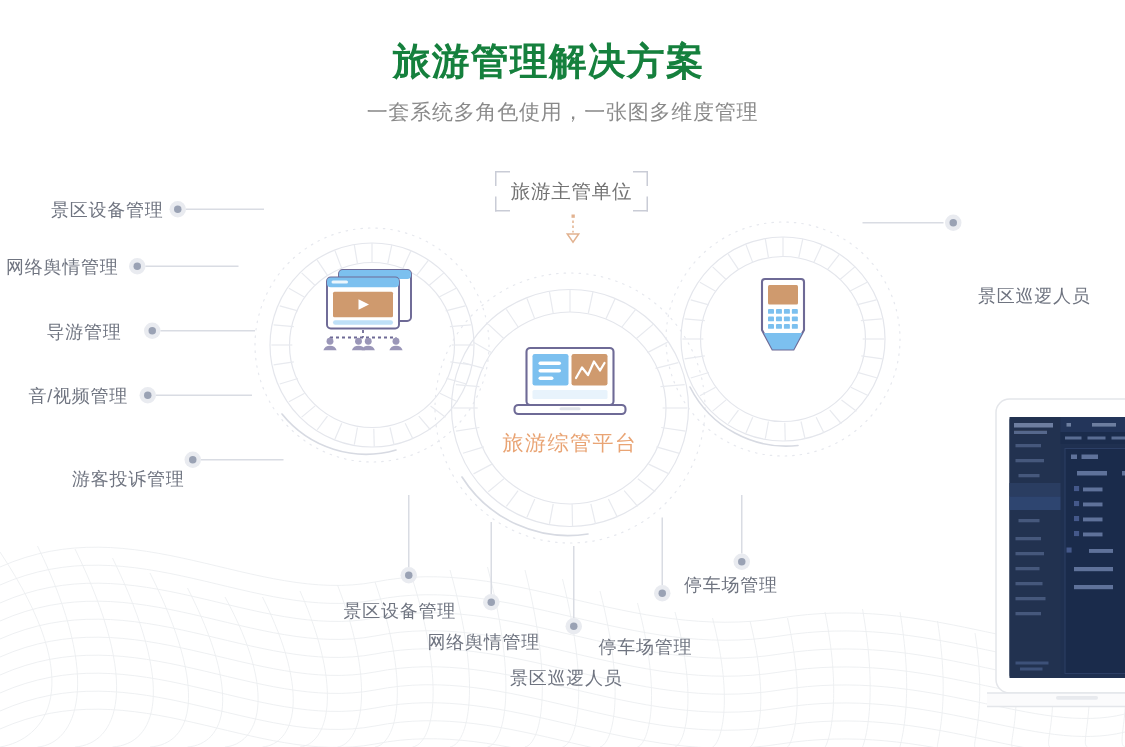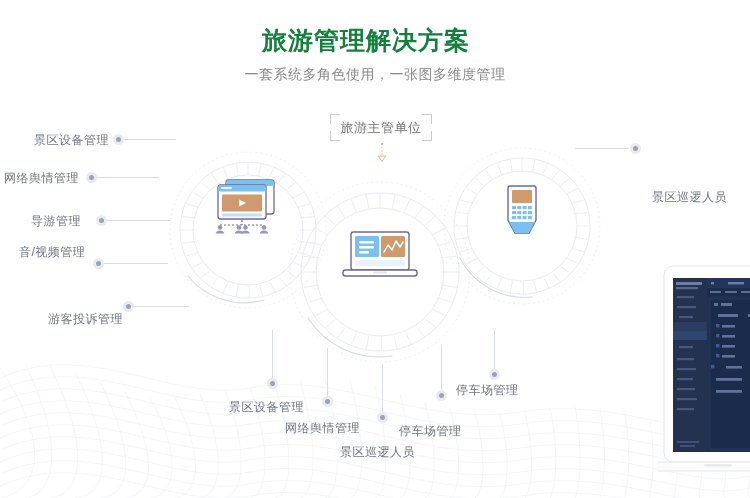--- a/index.html
+++ b/index.html
@@ -254,20 +254,21 @@
     <rect x="18" y="6" width="24" height="21" rx="1.5" fill="#7cc0ef"></rect>
     <rect x="22" y="11" width="15" height="2.4" rx="1.2" fill="#ffffff"></rect>
     <rect x="22" y="16" width="15" height="2.4" rx="1.2" fill="#ffffff"></rect>
     <rect x="22" y="21" width="10" height="2.4" rx="1.2" fill="#ffffff"></rect>
     <rect x="44" y="6" width="24" height="21" rx="1.5" fill="#cf9a6e"></rect>
     <polyline points="47,22 51,15 55,20 59,11 63,17 66,12" fill="none" stroke="#ffffff" stroke-width="1.5" stroke-linejoin="round" stroke-linecap="round"></polyline>
     <rect x="18" y="30" width="50" height="6" rx="1" fill="#e8f3fc"></rect>
     <rect x="6" y="40" width="74" height="6" rx="2.5" fill="#ffffff" stroke="#6e6a96" stroke-width="1.4"></rect>
     <rect x="36" y="41.5" width="14" height="2" rx="1" fill="#e0e3ea"></rect>
   </svg>
+  <div class="node-label big" style="left:288px;top:287px;width:184px;">旅游综管平台</div>
 
   <div class="ring" style="left:442px;top:146px;width:160px;height:160px;">
     <svg width="160" height="160" viewBox="0 0 160 160">
       <circle cx="80" cy="80" r="78" fill="none" stroke="#e6e8ee" stroke-width="0.8" stroke-dasharray="1 4" stroke-linecap="round"></circle>
       <circle cx="80" cy="80" r="68" fill="none" stroke="#e4e6ec" stroke-width="0.8"></circle>
       <circle cx="80" cy="80" r="55" fill="none" stroke="#e4e6ec" stroke-width="0.8"></circle>
       <g stroke="#e8eaef" stroke-width="0.8">
         <line x1="80" y1="12" x2="80" y2="25"></line>
           <line x1="93.2" y1="13.3" x2="90.5" y2="25.7"></line>
         <line x1="106" y1="17.1" x2="100.6" y2="28.9"></line>
@@ -336,21 +337,21 @@
       <i></i>
     </div>
   <div class="lead h" style="left:97px;top:177px;width:62px;"></div>
 
   <div class="side-label" style="left:31px;top:213px;">导游管理</div>
   <div class="dot" style="left:96px;top:215px;">
       <i></i>
     </div>
   <div class="lead h" style="left:107px;top:220px;width:63px;"></div>
 
-  <div class="side-label" style="left:19px;top:244px;text-align:right;">音/视频管理</div>
+  <div class="side-label" style="left:19px;top:256px;text-align:right;">音/视频管理</div>
   <div class="dot" style="left:93px;top:258px;">
       <i></i>
     </div>
   <div class="lead h" style="left:104px;top:263px;width:64px;"></div>
 
   <div class="side-label" style="left:48px;top:299px;margin-top:12px;">游客投诉管理</div>
   <div class="dot" style="left:123px;top:301px;">
       <i></i>
     </div>
   <div class="lead h" style="left:134px;top:306px;width:55px;"></div>

